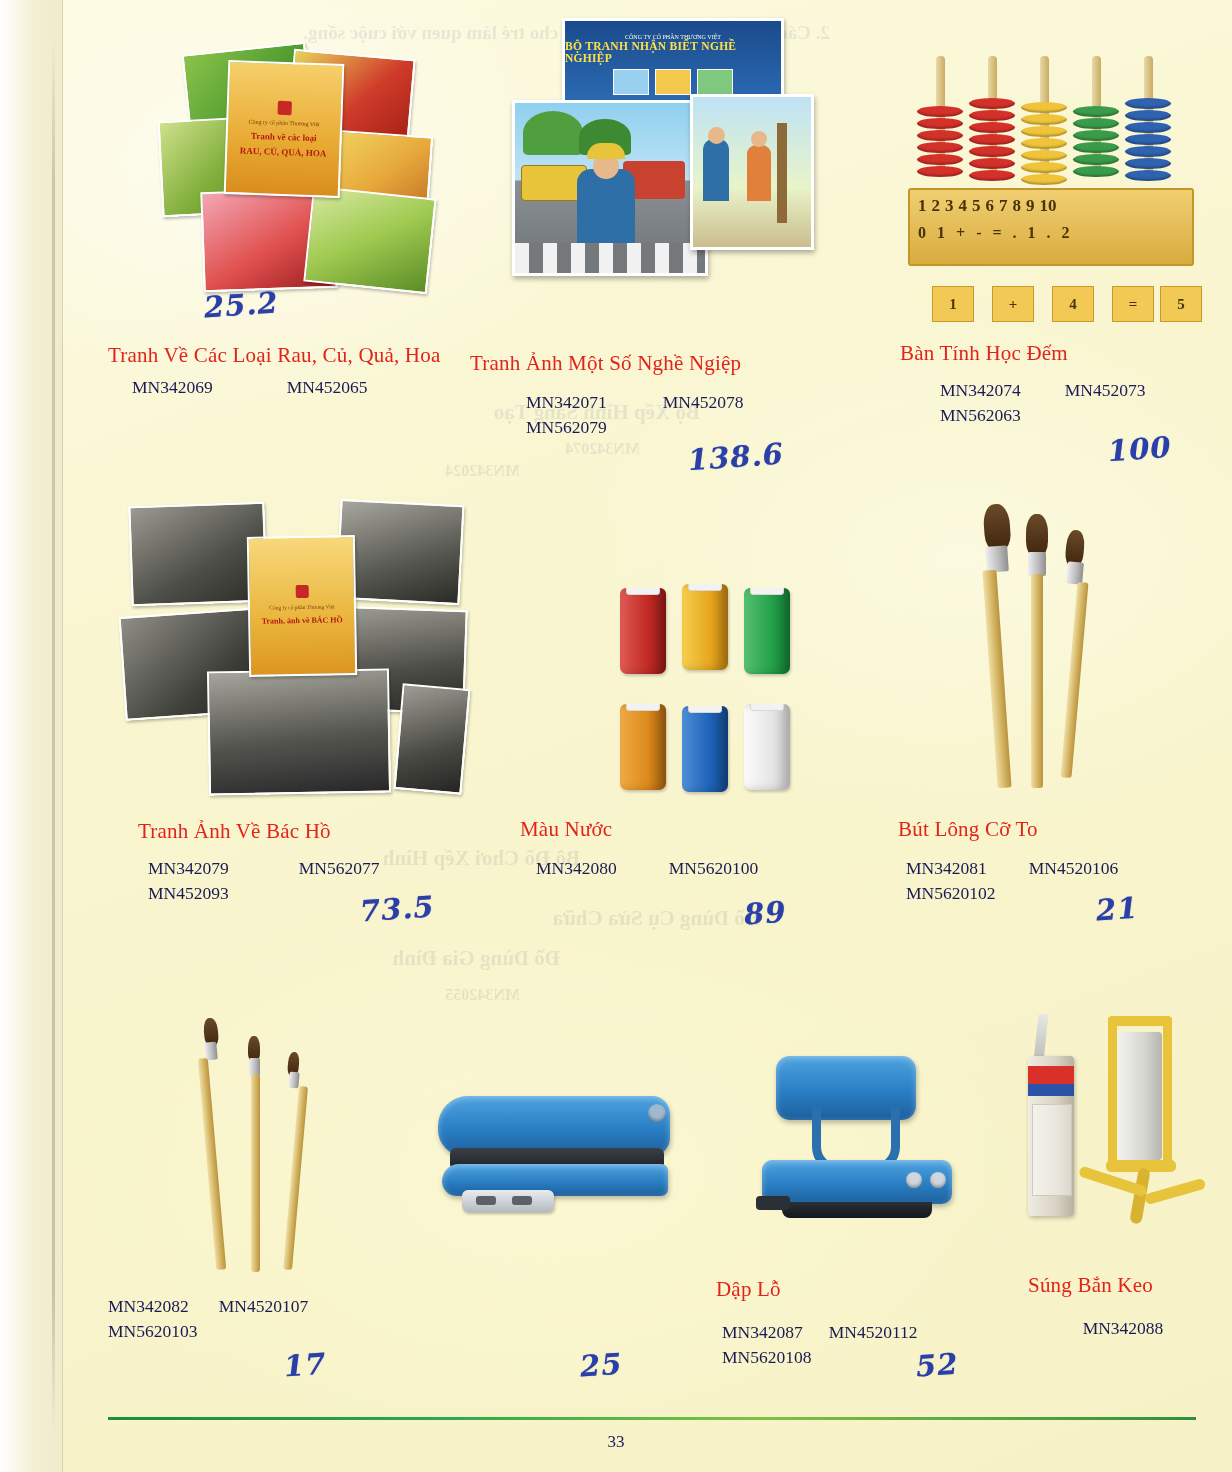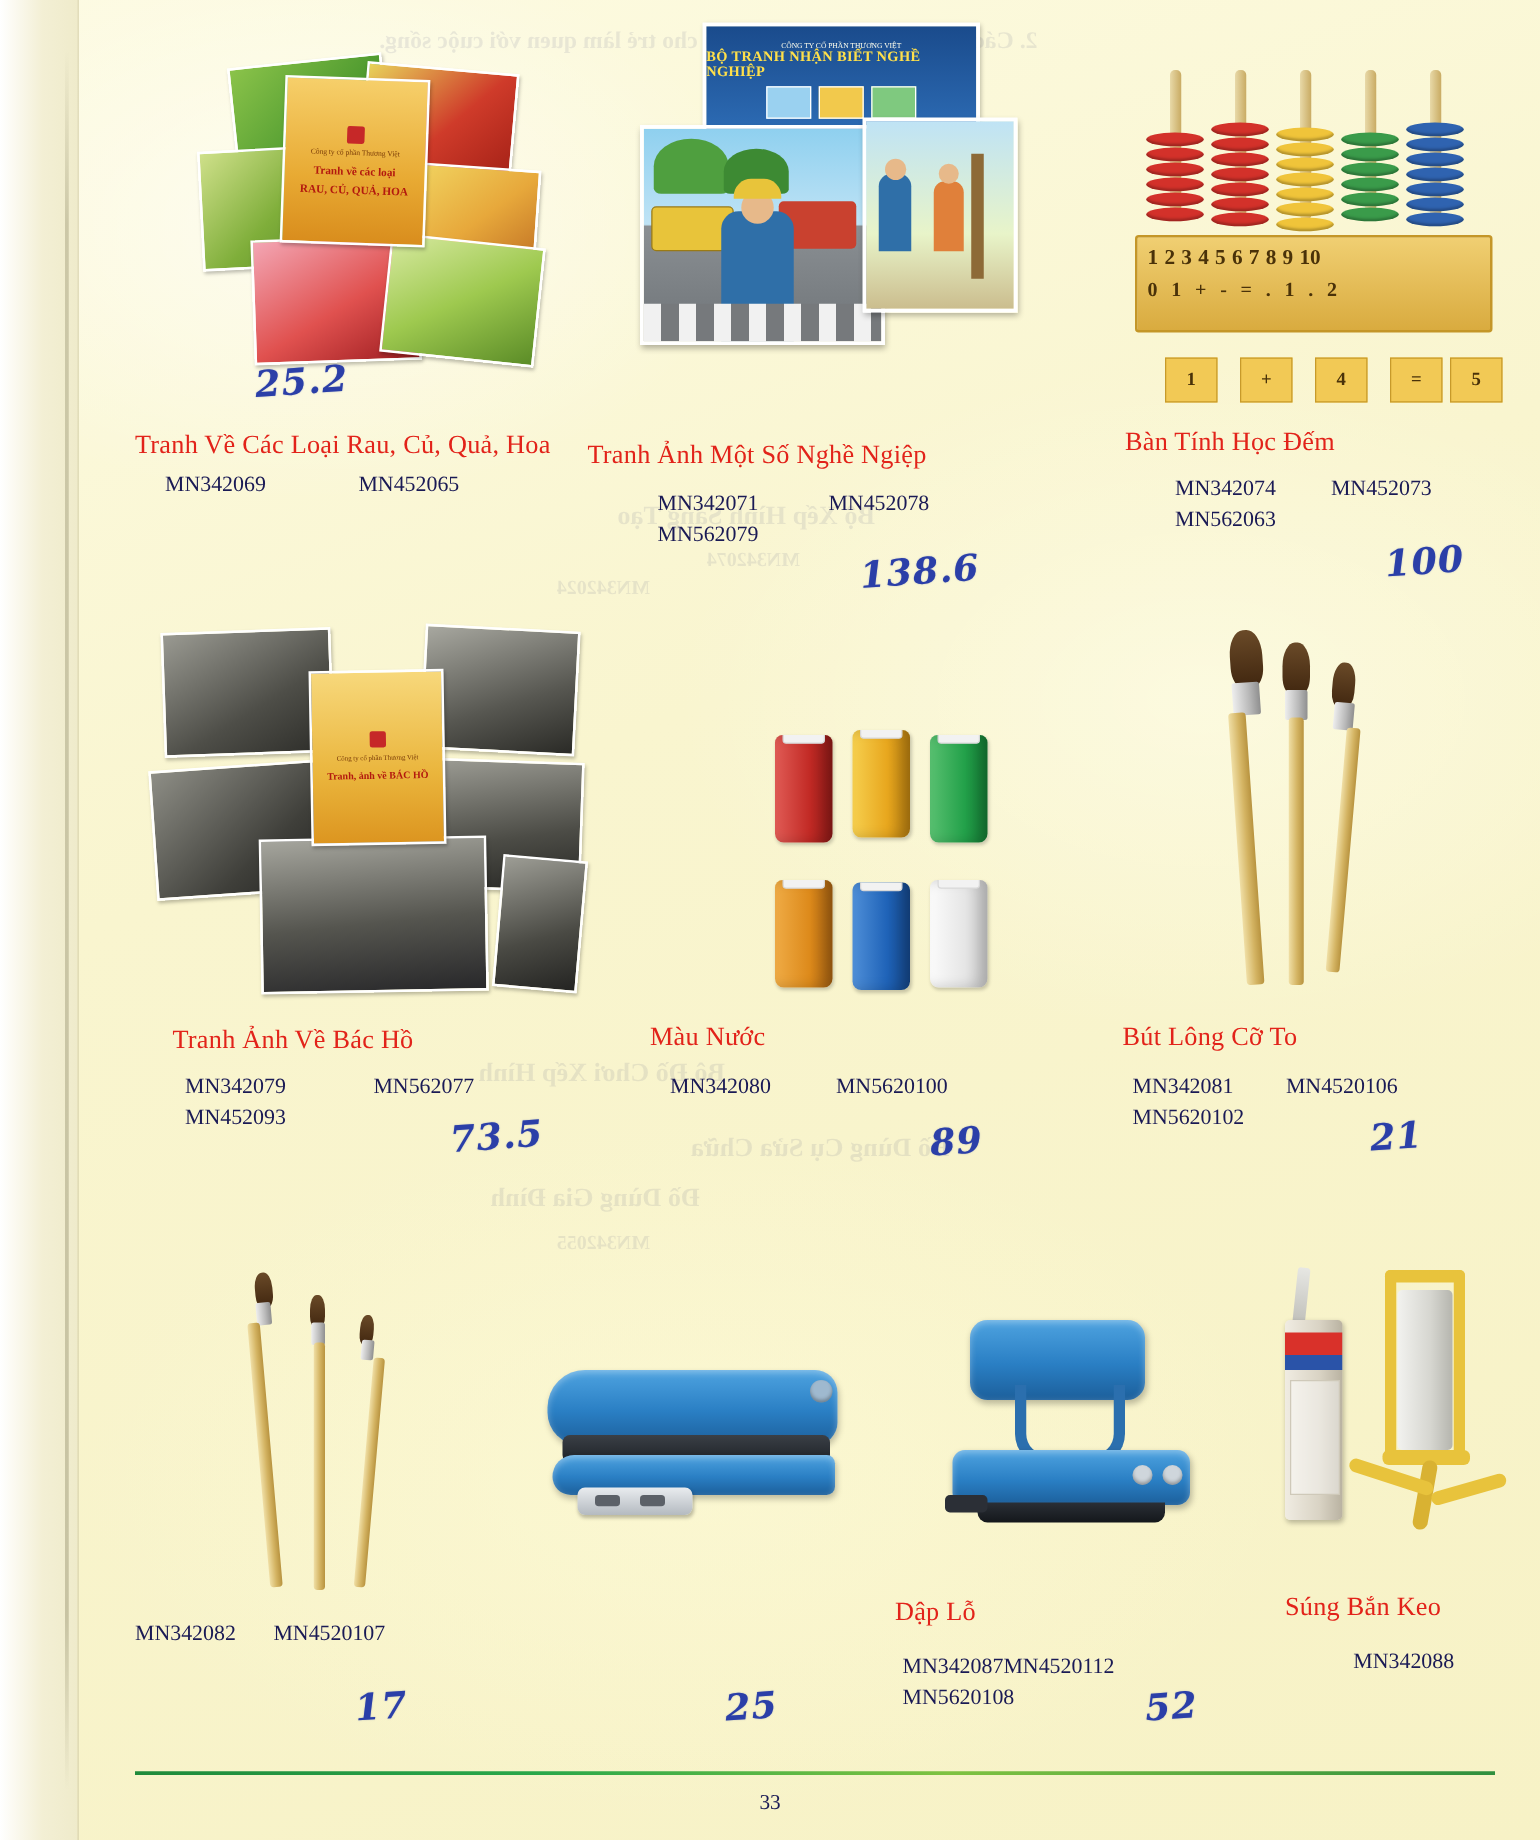--- a/index.html
+++ b/index.html
@@ -473,20 +473,23 @@
     <div class="brush-ferrule" style="left:93px; top:54px; width:10px; height:16px; transform:rotate(5deg);"></div>
     <div class="brush-handle" style="left:95px; top:68px; width:9px;  height:184px; transform:rotate(5deg);"></div>
   </div>
 
   <div class="cell" style="left:104px; top:1278px; width:310px;">
     <div class="codes" style="padding-left:4px; margin-top:16px;">
       <div class="row" style="gap:30px;">
         <span class="code">MN342082</span>
         <span class="code">MN4520107</span>
       </div>
+      <div class="row">
+        <span class="code">MN5620103</span>
+      </div>
     </div>
   </div>
   <div class="hand" style="left:284px; top:1348px;">17</div>
 
   <div class="art" style="left:420px; top:1090px; width:270px; height:150px;">
     <div class="blue-body" style="left:18px; top:6px; width:232px; height:60px; border-radius:30px 18px 18px 26px;"></div>
     <div style="position:absolute; left:30px; top:58px; width:214px; height:22px; background:linear-gradient(180deg,#3a3f46,#1e2227); border-radius:6px;"></div>
     <div class="blue-body" style="left:22px; top:74px; width:226px; height:32px; border-radius:26px 10px 10px 22px;"></div>
     <div style="position:absolute; left:42px; top:100px; width:92px; height:22px; background:linear-gradient(180deg,#e9ecef,#b4bac0); border-radius:6px; box-shadow:1px 2px 3px rgba(0,0,0,.25);"></div>
     <div style="position:absolute; left:56px; top:106px; width:20px; height:9px; background:#5c6168; border-radius:3px;"></div>
@@ -502,21 +505,21 @@
     <div class="blue-body" style="left:6px; top:104px; width:190px; height:44px; border-radius:10px;"></div>
     <div style="position:absolute; left:26px; top:146px; width:150px; height:16px; background:linear-gradient(180deg,#2a2f36,#14171b); border-radius:0 0 8px 8px;"></div>
     <div style="position:absolute; left:150px; top:116px; width:16px; height:16px; background:#cfd6dc; border-radius:50%; box-shadow:inset 0 -2px 3px rgba(0,0,0,.3);"></div>
     <div style="position:absolute; left:174px; top:116px; width:16px; height:16px; background:#cfd6dc; border-radius:50%; box-shadow:inset 0 -2px 3px rgba(0,0,0,.3);"></div>
     <div style="position:absolute; left:0px; top:140px; width:34px; height:14px; background:#2b2f36; border-radius:4px;"></div>
   </div>
 
   <div class="cell" style="left:716px; top:1276px; width:300px;">
     <div class="title">Dập Lỗ</div>
     <div class="codes" style="padding-left:6px; margin-top:18px;">
-      <div class="row" style="">
+      <div class="row" style="gap:26px;">
         <span class="code">MN342087</span>
         <span class="code">MN4520112</span>
       </div>
       <div class="row">
         <span class="code">MN5620108</span>
       </div>
     </div>
   </div>
   <div class="hand" style="left:916px; top:1348px;">52</div>
 

